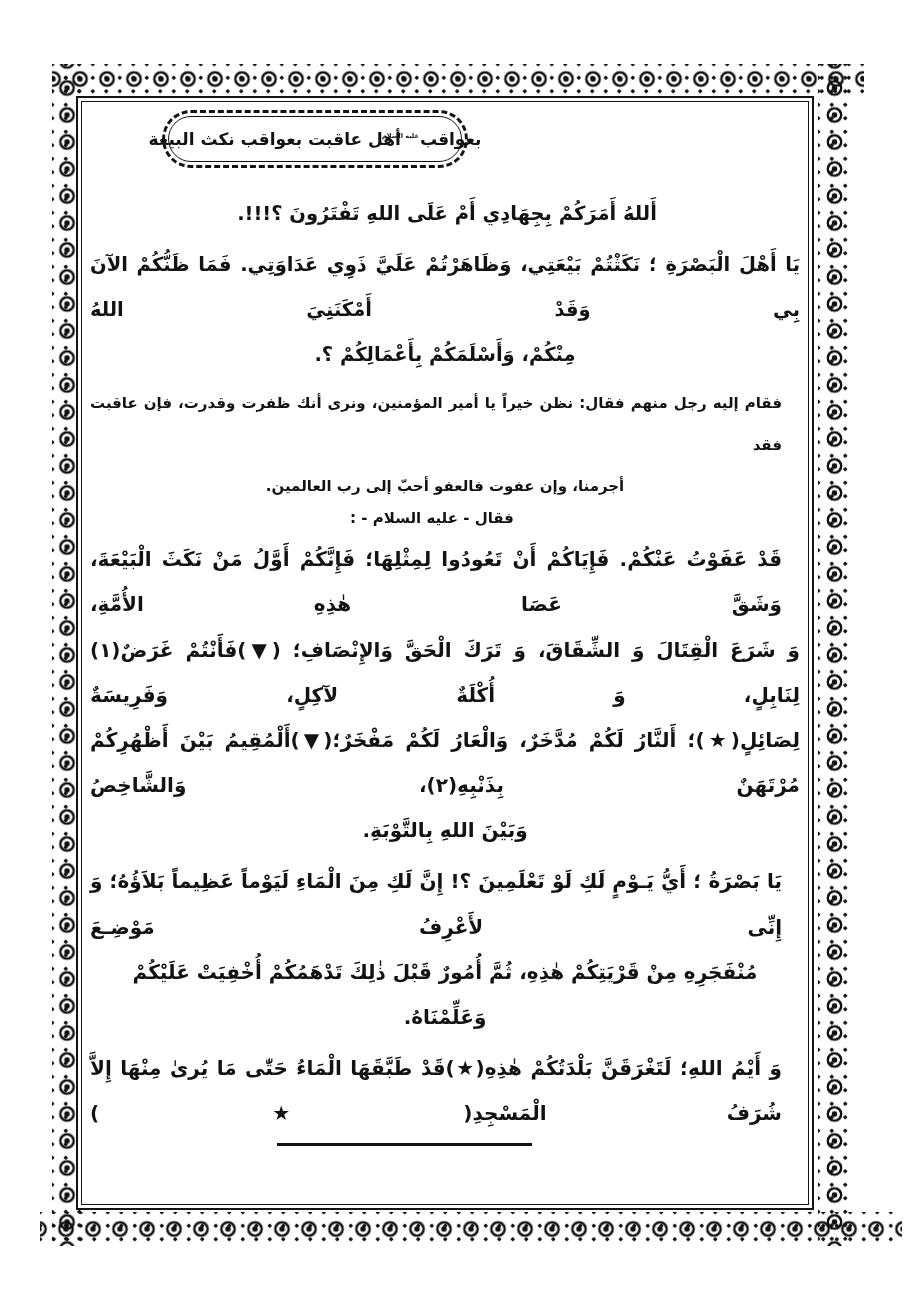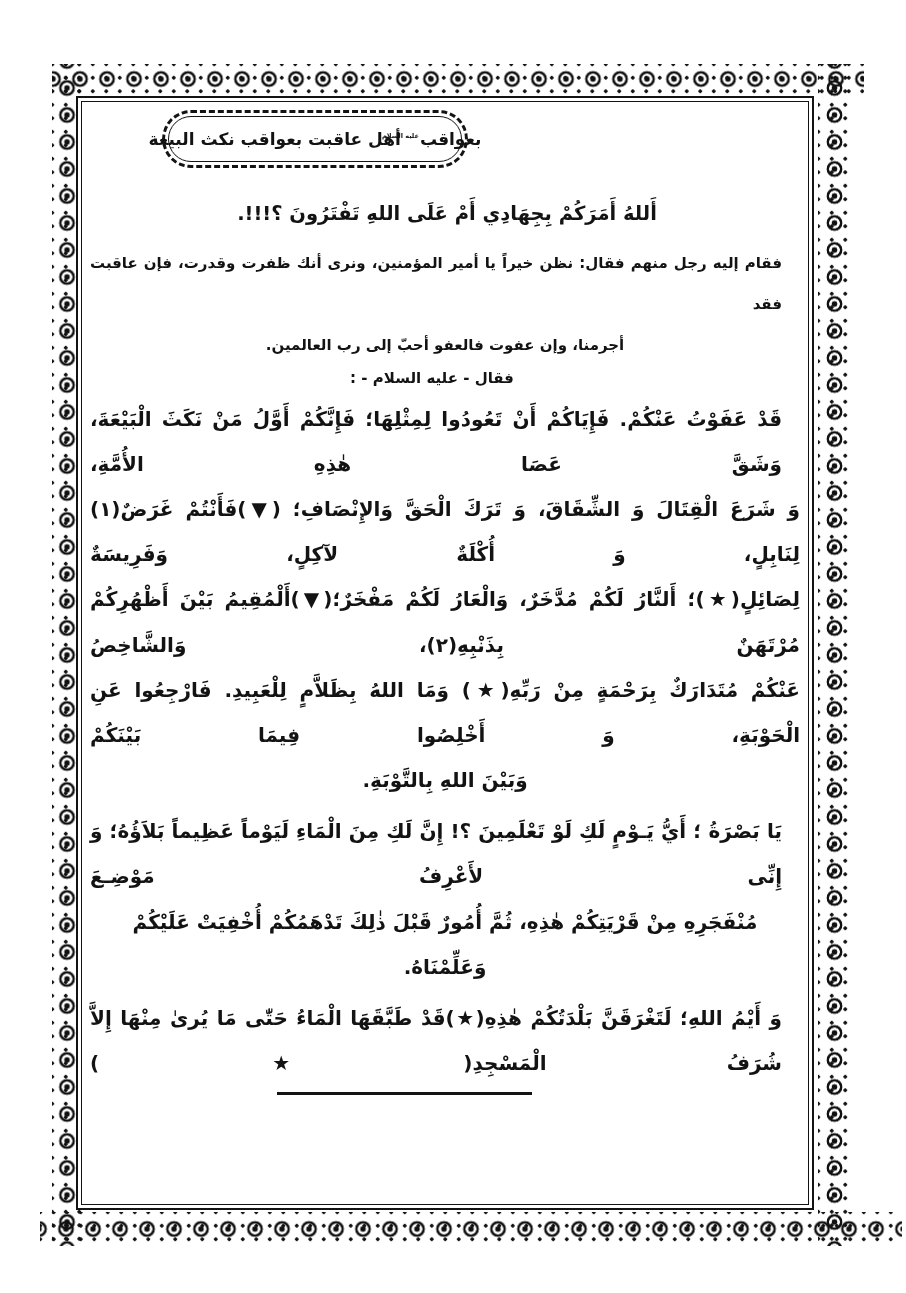--- a/index.html
+++ b/index.html
@@ -71,32 +71,35 @@
   <div class="inner">
 
     <div class="header-row">
       <div class="cartouche">
         <div class="t"><span>بعواقب</span><span class="honorific">عليه السلام</span><span>أهل عاقبت بعواقب نكث البيعة</span></div>
       </div>
     </div>
 
     <div class="blk b-lg endr opening">أَللهُ أَمَرَكُمْ بِجِهَادِي أَمْ عَلَى اللهِ تَفْتَرُونَ ؟!!!.</div>
 
+    <div class="blk b-lg mt6">
+      <div class="fill">يَا أَهْلَ الْبَصْرَةِ ؛ نَكَثْتُمْ بَيْعَتِي، وَظَاهَرْتُمْ عَلَيَّ ذَوِي عَدَاوَتِي. فَمَا ظَنُّكُمْ الآنَ بِي وَقَدْ أَمْكَنَنِيَ اللهُ</div>
+      <div class="endr">مِنْكُمْ، وَأَسْلَمَكُمْ بِأَعْمَالِكُمْ ؟.</div>
+    </div>
 
     <div class="blk b-md mt6">
       <div class="fill indent1">فقام إليه رجل منهم فقال: نظن خيراً يا أمير المؤمنين، ونرى أنك ظفرت وقدرت، فإن عاقبت فقد</div>
       <div class="endr">أجرمنا، وإن عفوت فالعفو أحبّ إلى رب العالمين.</div>
     </div>
     <div class="blk qala endr">فقال - عليه السلام - :</div>
 
     <div class="blk b-xl mt10">
       <div class="fill indent1">قَدْ عَفَوْتُ عَنْكُمْ. فَإِيَاكُمْ أَنْ تَعُودُوا لِمِثْلِهَا؛ فَإِنَّكُمْ أَوَّلُ مَنْ نَكَثَ الْبَيْعَةَ، وَشَقَّ عَصَا هٰذِهِ الأُمَّةِ،</div>
       <div class="fill">وَ شَرَعَ الْقِتَالَ وَ الشِّقَاقَ، وَ تَرَكَ الْحَقَّ وَالإِنْصَافِ؛ (▼)فَأَنْتُمْ غَرَضٌ(١) لِنَابِلٍ، وَ أُكْلَةٌ لآكِلٍ، وَفَرِيسَةٌ</div>
       <div class="fill">لِصَائِلٍ(★)؛ أَلنَّارُ لَكُمْ مُدَّخَرٌ، وَالْعَارُ لَكُمْ مَفْخَرٌ؛(▼)أَلْمُقِيمُ بَيْنَ أَظْهُرِكُمْ مُرْتَهَنٌ بِذَنْبِهِ(٢)، وَالشَّاخِصُ</div>
-      <div class="fill">عَنْكُمْ مُتَدَارَكٌ بِرَحْمَةٍ مِنْ رَبِّهِ(★) وَمَا اللهُ بِظَلاَّمٍ لِلْعَبِيدِ. فَارْجِعُوا عَنِ الْحَوْبَةِ، وَ أَخْلِصُوا فِيمَا بَيْنَكُمْ</div>
       <div class="endr">وَبَيْنَ اللهِ بِالتَّوْبَةِ.</div>
     </div>
 
     <div class="blk b-xl mt6">
       <div class="fill indent1">يَا بَصْرَةُ ؛ أَيُّ يَـوْمٍ لَكِ لَوْ تَعْلَمِينَ ؟! إِنَّ لَكِ مِنَ الْمَاءِ لَيَوْماً عَظِيماً بَلاَؤُهُ؛ وَ إِنِّى لأَعْرِفُ مَوْضِـعَ</div>
       <div class="endr">مُنْفَجَرِهِ مِنْ قَرْيَتِكُمْ هٰذِهِ، ثُمَّ أُمُورٌ قَبْلَ ذٰلِكَ تَدْهَمُكُمْ أُخْفِيَتْ عَلَيْكُمْ وَعَلِّمْنَاهُ.</div>
     </div>
 
     <div class="blk b-xl mt6">
       <div class="fill indent1">وَ أَيْمُ اللهِ؛ لَتَغْرَقَنَّ بَلْدَتُكُمْ هٰذِهِ(★)قَدْ طَبَّقَهَا الْمَاءُ حَتّٰى مَا يُرىٰ مِنْهَا إِلاَّ شُرَفُ الْمَسْجِدِ(★)</div>

